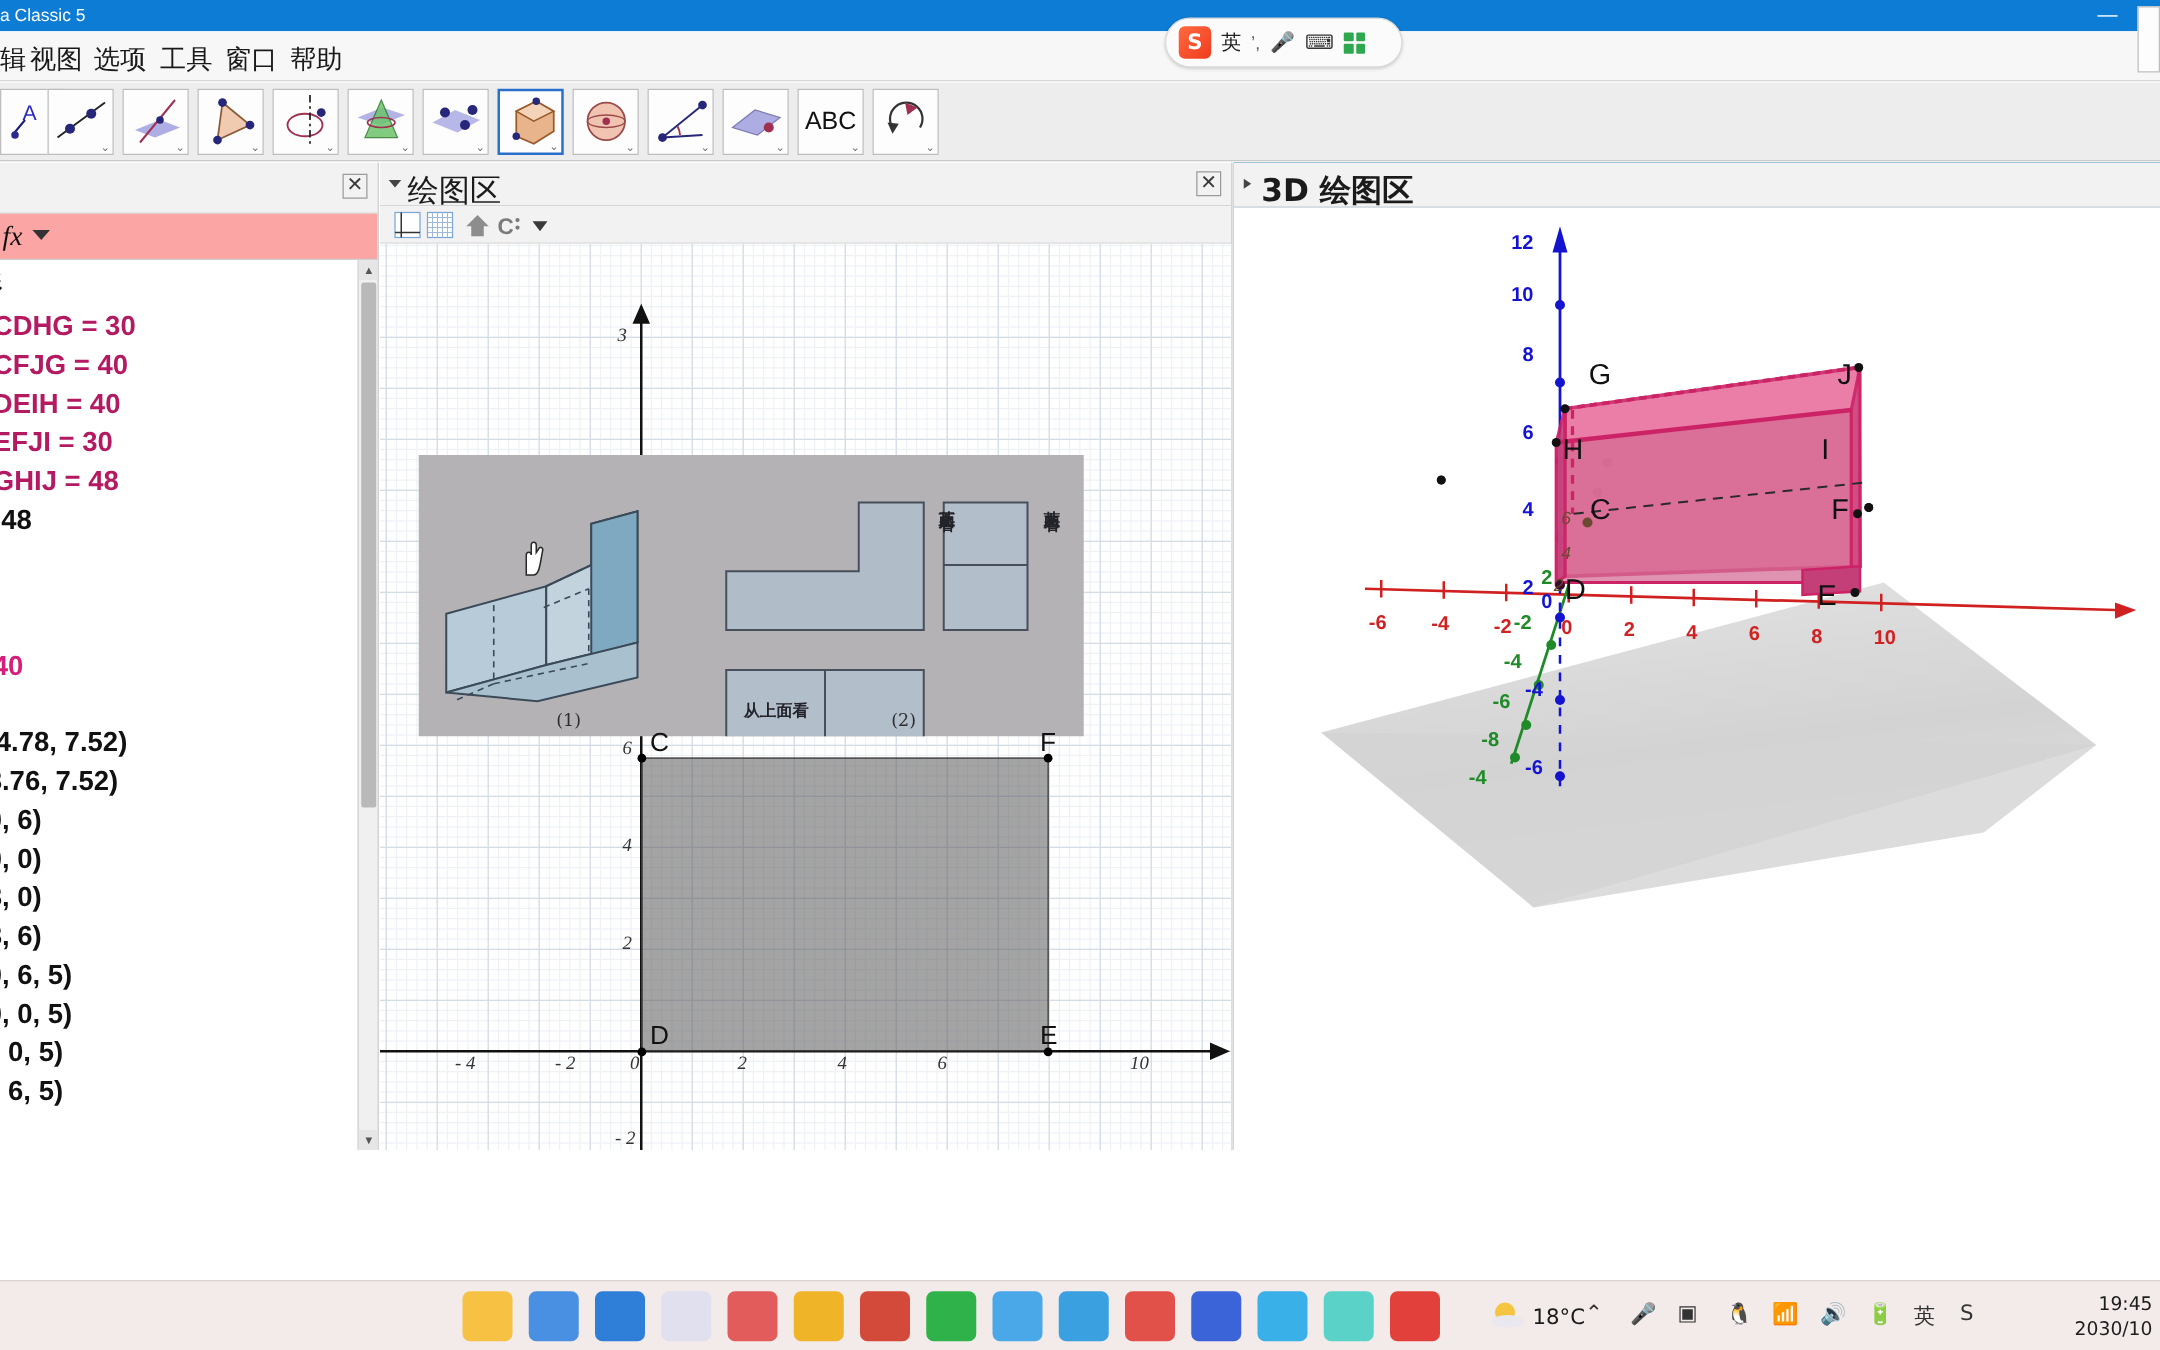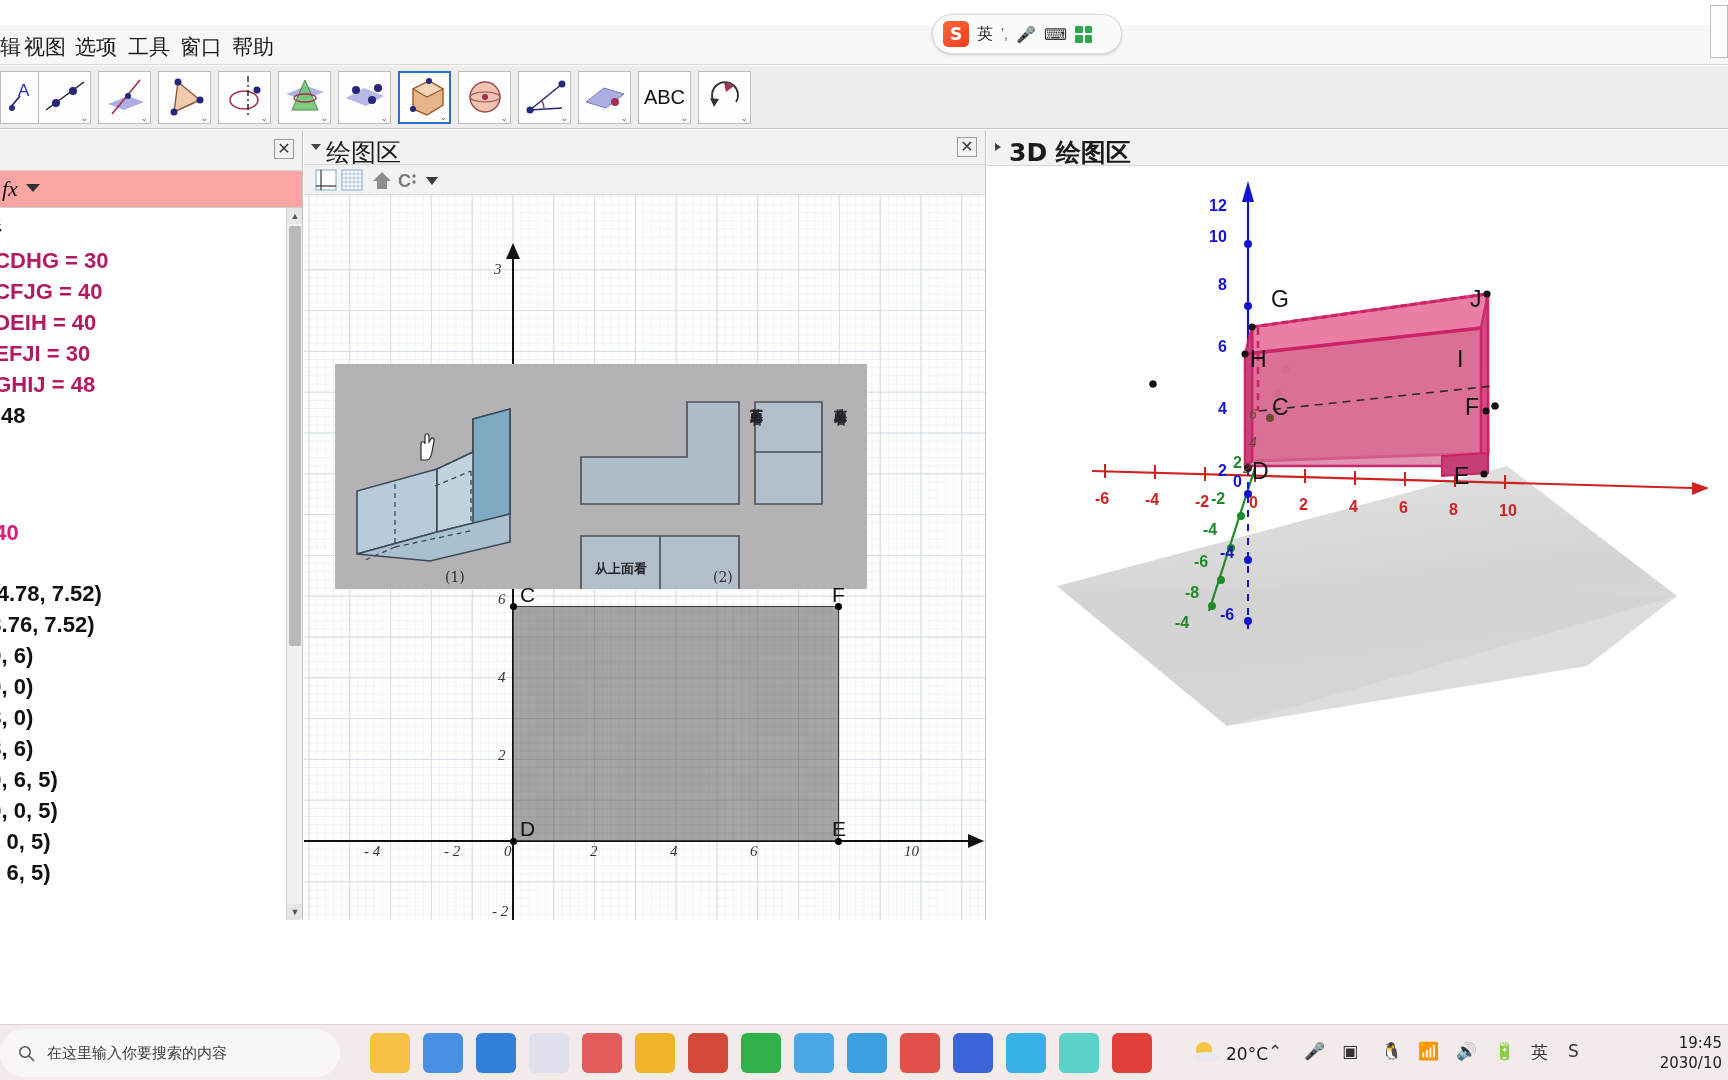--- a/index.html
+++ b/index.html
@@ -206,20 +206,24 @@
     position: absolute; right: 6px; top: 8px; text-align: right;
     font-size: 15px; color: #1d1d1d; line-height: 20px; font-family: "DejaVu Sans", sans-serif;
   }
   .temp { position: absolute; font-size: 17px; color: #1b1b1b; font-family: "DejaVu Sans", sans-serif; }
 </style>
 </head>
 <body>
 
 <div id="app">
 
+  <div class="titlebar">
+    <span class="tt">a Classic 5</span>
+    <span class="minbtn">—</span>
+  </div>
 
   <div class="menubar" id="menubar">
       <span class="mi" style="left: 0px;">辑</span>
       <span class="mi" style="left: 24px;">视图</span>
       <span class="mi" style="left: 75px;">选项</span>
       <span class="mi" style="left: 128px;">工具</span>
       <span class="mi" style="left: 180px;">窗口</span>
       <span class="mi" style="left: 232px;">帮助</span>
     </div>
 
@@ -801,21 +805,21 @@
           <circle cx="500" cy="128" r="3.6" fill="#111"></circle>
           <circle cx="258" cy="188" r="3.6" fill="#111"></circle>
           <circle cx="283" cy="252" r="4" fill="#6b4a2f"></circle>
           <circle cx="499" cy="245" r="3.6" fill="#111"></circle>
           <circle cx="261" cy="302" r="4" fill="#3b0b2a"></circle>
           <circle cx="497" cy="308" r="3.6" fill="#111"></circle>
           <circle cx="166" cy="218" r="3.6" fill="#111"></circle>
           <circle cx="508" cy="240" r="3.6" fill="#111"></circle>
         </svg>
 
-        <span class="ax3 z" style="left:222px; top:20px;margin-top:11px;">12</span>
+        <span class="ax3 z" style="left:222px; top:20px;">12</span>
         <span class="ax3 z" style="left:222px; top:62px;">10</span>
         <span class="ax3 z" style="left:231px; top:110px;">8</span>
         <span class="ax3 z" style="left:231px; top:172px;">6</span>
         <span class="ax3 z" style="left:231px; top:234px;">4</span>
         <span class="ax3 z" style="left:231px; top:296px;">2</span>
         <span class="ax3 z" style="left:233px; top:378px;">-4</span>
         <span class="ax3 z" style="left:233px; top:440px;">-6</span>
 
         <span class="ax3 x" style="left:108px; top:324px;">-6</span>
         <span class="ax3 x" style="left:158px; top:325px;">-4</span>
@@ -846,27 +850,20 @@
         <span class="lbl3" style="left:285px; top:228px;">C</span>
         <span class="lbl3" style="left:478px; top:228px;">F</span>
         <span class="lbl3" style="left:265px; top:292px;">D</span>
         <span class="lbl3" style="left:467px; top:297px;">E</span>
         <span class="lbl3" style="left:470px; top:180px;">I</span>
       </div>
     </div>
   </div>
 
   <div class="taskbar">
-    <div class="search">
-      <svg width="17" height="17" style="margin-right:12px;flex:none">
-        <circle cx="7" cy="7" r="5.2" stroke="#555" stroke-width="1.6" fill="none"></circle>
-        <line x1="11" y1="11" x2="16" y2="16" stroke="#555" stroke-width="1.6"></line>
-      </svg>
-      <span>在这里输入你要搜索的内容</span>
-    </div>
 
     <div id="tkapps">
         <div class="tk" style="left: 370px; background: rgb(247, 194, 68);"></div>
         <div class="tk" style="left: 423px; background: rgb(74, 144, 226);"></div>
         <div class="tk" style="left: 476px; background: rgb(47, 127, 216);"></div>
         <div class="tk" style="left: 529px; background: rgb(224, 224, 239);"></div>
         <div class="tk" style="left: 582px; background: rgb(226, 92, 92);"></div>
         <div class="tk" style="left: 635px; background: rgb(240, 180, 41);"></div>
         <div class="tk" style="left: 688px; background: rgb(211, 74, 58);"></div>
         <div class="tk" style="left: 741px; background: rgb(47, 178, 74);"></div>
@@ -876,21 +873,21 @@
         <div class="tk" style="left: 953px; background: rgb(58, 100, 216);"></div>
         <div class="tk" style="left: 1006px; background: rgb(58, 176, 232);"></div>
         <div class="tk" style="left: 1059px; background: rgb(90, 210, 200);"></div>
         <div class="tk" style="left: 1112px; background: rgb(226, 64, 58);"></div>
       </div>
 
     <svg style="position:absolute;left:1190px;top:14px;" width="32" height="28">
       <circle cx="14" cy="11" r="8" fill="#f5c441"></circle>
       <ellipse cx="16" cy="18" rx="13" ry="5" fill="#e8e8ee"></ellipse>
     </svg>
-    <span class="temp" style="left:1226px; top:19px;">20°C</span>
+    <span class="temp" style="left:1226px; top:19px;">18°C</span>
 
     <div id="trayicons">
         <span style="position: absolute; top: 16px; left: 1268px; font-size: 17px; color: rgb(51, 51, 51); font-family: &quot;DejaVu Sans&quot;, sans-serif;">⌃</span>
         <span style="position: absolute; top: 16px; left: 1304px; font-size: 17px; color: rgb(51, 51, 51); font-family: &quot;DejaVu Sans&quot;, sans-serif;">🎤</span>
         <span style="position: absolute; top: 16px; left: 1342px; font-size: 17px; color: rgb(51, 51, 51); font-family: &quot;DejaVu Sans&quot;, sans-serif;">▣</span>
         <span style="position: absolute; top: 16px; left: 1381px; font-size: 17px; color: rgb(51, 51, 51); font-family: &quot;DejaVu Sans&quot;, sans-serif;">🐧</span>
         <span style="position: absolute; top: 16px; left: 1418px; font-size: 17px; color: rgb(51, 51, 51); font-family: &quot;DejaVu Sans&quot;, sans-serif;">📶</span>
         <span style="position: absolute; top: 16px; left: 1456px; font-size: 17px; color: rgb(51, 51, 51); font-family: &quot;DejaVu Sans&quot;, sans-serif;">🔊</span>
         <span style="position: absolute; top: 16px; left: 1494px; font-size: 17px; color: rgb(51, 51, 51); font-family: &quot;DejaVu Sans&quot;, sans-serif;">🔋</span>
         <span style="position: absolute; top: 16px; left: 1531px; font-size: 17px; color: rgb(51, 51, 51); font-family: &quot;DejaVu Sans&quot;, sans-serif;">英</span>

